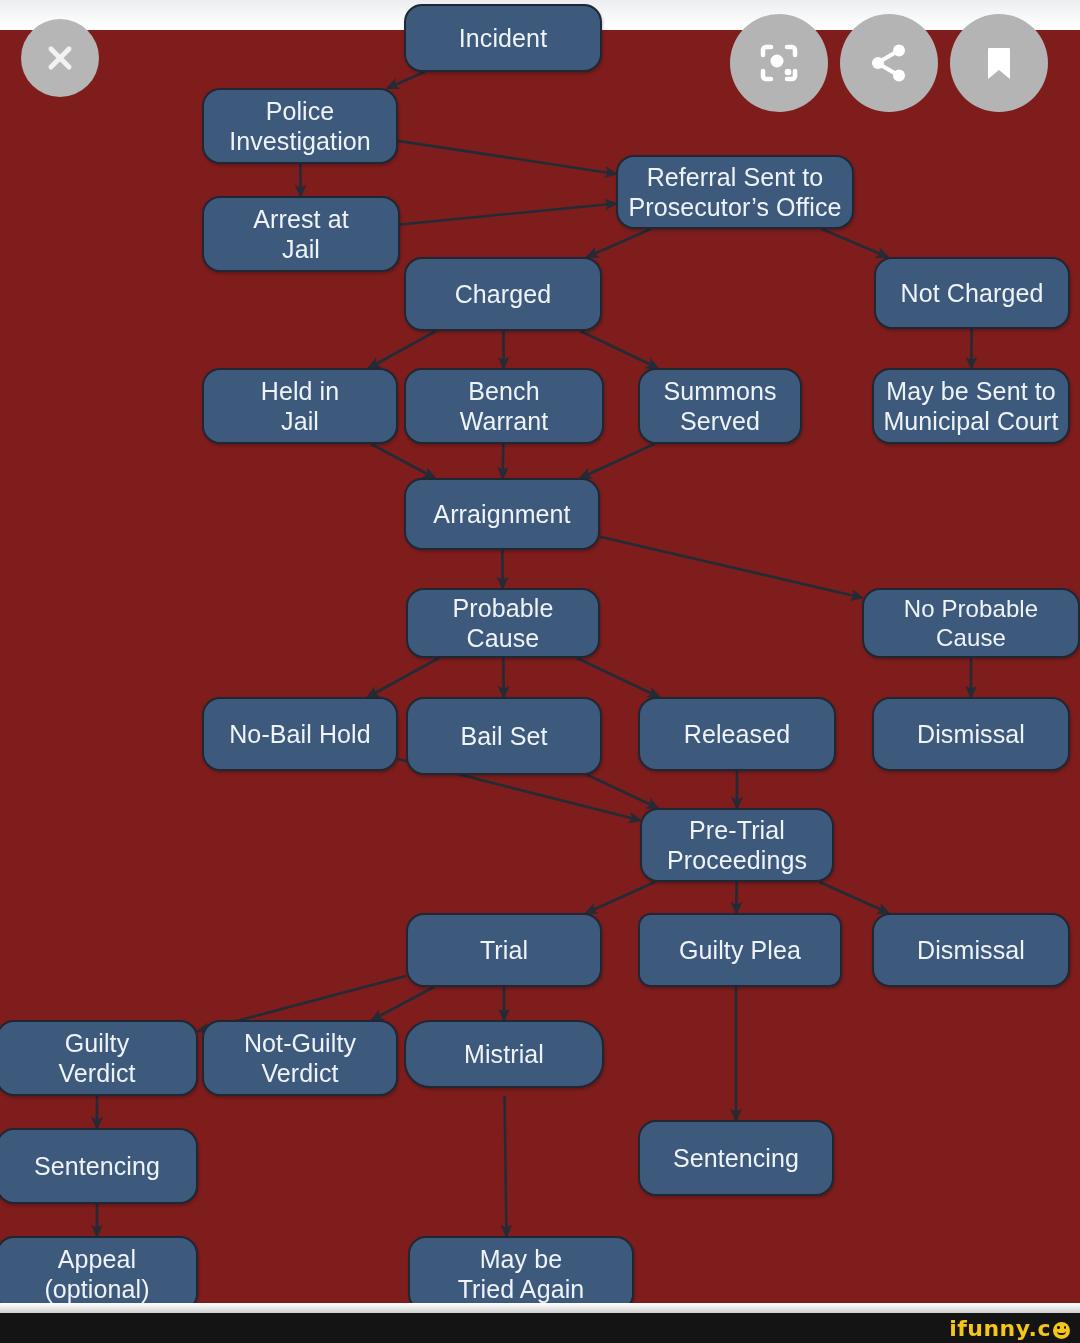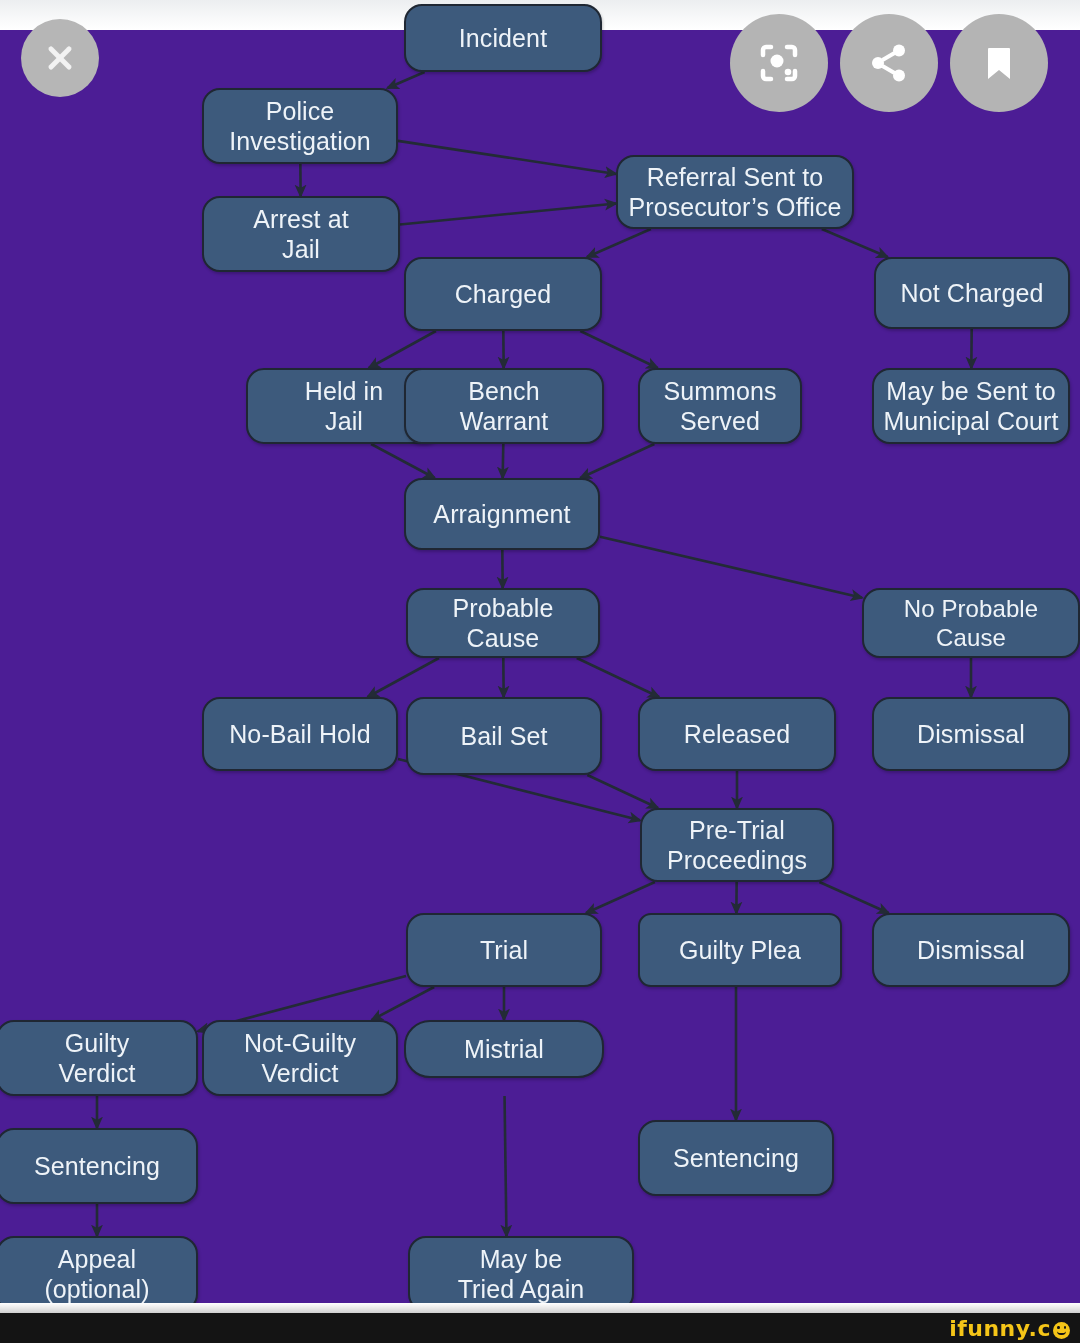--- a/index.html
+++ b/index.html
@@ -6,21 +6,21 @@
   html, body {
     width: 1080px;
     height: 1343px;
     overflow: hidden;
     font-family: "Liberation Sans", sans-serif;
   }
   #app {
     position: relative;
     width: 1080px;
     height: 1343px;
-    background: #4c1d95;
+    background: #7f1d1d;
     overflow: hidden;
   }
   
   #top-gradient {
     position: absolute;
     left: 0; top: 0;
     width: 1080px; height: 30px;
     background: linear-gradient(180deg, #eceef0 0%, #f7f8f9 55%, #ffffff 100%);
     pointer-events: none;
   }
@@ -170,21 +170,21 @@
     <div id="node-layer">
         <div class="node" style="left: 404px; top: 4px; width: 198px; height: 68px;">Incident</div>
         <div class="node" style="left: 202px; top: 88px; width: 196px; height: 76px;">Police
 Investigation</div>
         <div class="node" style="left: 202px; top: 196px; width: 198px; height: 76px;">Arrest at
 Jail</div>
         <div class="node" style="left: 616px; top: 155px; width: 238px; height: 74px;">Referral Sent to
 Prosecutor’s Office</div>
         <div class="node" style="left: 404px; top: 257px; width: 198px; height: 74px;">Charged</div>
         <div class="node" style="left: 874px; top: 257px; width: 196px; height: 72px;">Not Charged</div>
-        <div class="node" style="left: 202px; top: 368px; width: 196px; height: 76px; margin-left: 44px;">Held in
+        <div class="node" style="left: 202px; top: 368px; width: 196px; height: 76px;">Held in
 Jail</div>
         <div class="node" style="left: 404px; top: 368px; width: 200px; height: 76px;">Bench
 Warrant</div>
         <div class="node" style="left: 638px; top: 368px; width: 164px; height: 76px;">Summons
 Served</div>
         <div class="node" style="left: 872px; top: 368px; width: 198px; height: 76px;">May be Sent to
 Municipal Court</div>
         <div class="node" style="left: 404px; top: 478px; width: 196px; height: 72px;">Arraignment</div>
         <div class="node" style="left: 406px; top: 588px; width: 194px; height: 70px;">Probable Cause</div>
         <div class="node small" style="left: 862px; top: 588px; width: 218px; height: 70px;">No Probable Cause</div>
@@ -194,21 +194,21 @@
         <div class="node" style="left: 872px; top: 697px; width: 198px; height: 74px;">Dismissal</div>
         <div class="node" style="left: 640px; top: 808px; width: 194px; height: 74px;">Pre-Trial
 Proceedings</div>
         <div class="node" style="left: 406px; top: 913px; width: 196px; height: 74px;">Trial</div>
         <div class="node" style="left: 638px; top: 913px; width: 204px; height: 74px; border-radius: 13px;">Guilty Plea</div>
         <div class="node" style="left: 872px; top: 913px; width: 198px; height: 74px;">Dismissal</div>
         <div class="node" style="left: -4px; top: 1020px; width: 202px; height: 76px;">Guilty
 Verdict</div>
         <div class="node" style="left: 202px; top: 1020px; width: 196px; height: 76px;">Not-Guilty
 Verdict</div>
-        <div class="node" style="left: 404px; top: 1020px; width: 200px; height: 58px; border-radius: 26px;">Mistrial</div>
+        <div class="node" style="left: 404px; top: 1020px; width: 200px; height: 68px; border-radius: 26px;">Mistrial</div>
         <div class="node" style="left: -4px; top: 1128px; width: 202px; height: 76px;">Sentencing</div>
         <div class="node" style="left: 638px; top: 1120px; width: 196px; height: 76px;">Sentencing</div>
         <div class="node" style="left: -4px; top: 1236px; width: 202px; height: 76px;">Appeal
 (optional)</div>
         <div class="node" style="left: 408px; top: 1236px; width: 226px; height: 76px;">May be
 Tried Again</div>
       </div>
   </div>
 
   <div class="round-btn" id="close-button">

